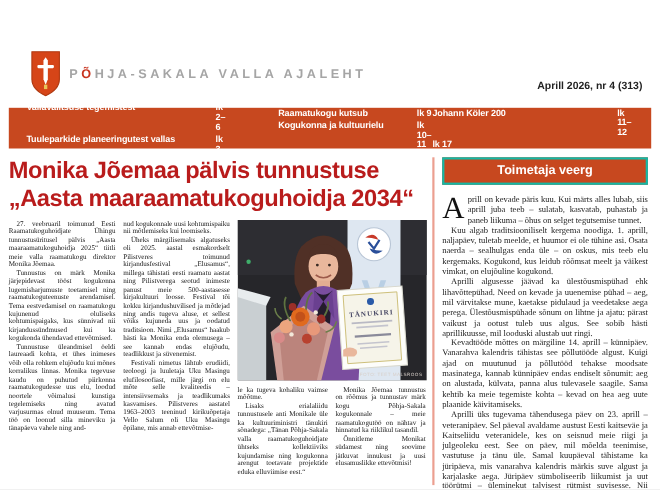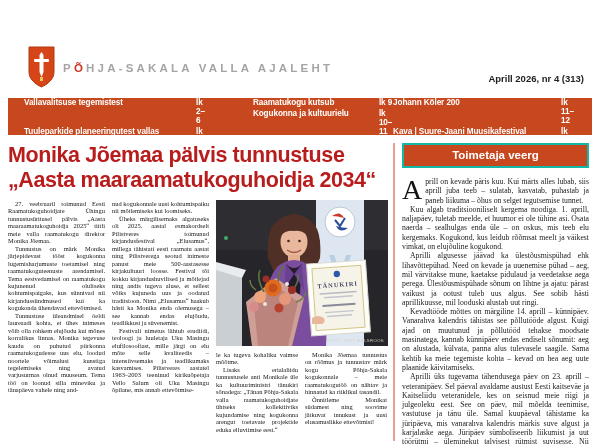--- a/index.html
+++ b/index.html
@@ -28,21 +28,21 @@
   }
   .issue {
     position:absolute; top:73px; right:16px;
     font-family:"Liberation Sans", sans-serif; font-weight:bold;
     font-size:9.5px; color:#222;
   }
 
   
   .index-bar {
     margin:2px 8px 0 8px; height:37px; background:#c7481f;
-    display:flex; align-items:flex-start; justify-content:space-between;
+    display:flex; align-items:center; justify-content:space-between;
     padding:0 18px 0 16px;
     font-family:"Liberation Sans", sans-serif; font-weight:bold;
     font-size:8.2px; color:#ffffff; letter-spacing:-0.1px;
   }
   .index-group { display:grid; grid-template-columns:auto auto; column-gap:10px; row-gap:2px; align-items:start; }
   .index-group .lbl { white-space:nowrap; }
   .g1 { width:204px; grid-template-columns:162px auto; }
   .g2 { width:166px; grid-template-columns:116px auto;margin-left:48px; }
   .g3 { width:202px; grid-template-columns:158px auto; }
 
@@ -108,21 +108,20 @@
     </div>
     <div class="index-group g2">
       <span class="lbl">Raamatukogu kutsub</span>
       <span>lk 9</span>
       <span class="lbl">Kogukonna ja kultuurielu</span>
       <span>lk 10–11</span>
     </div>
     <div class="index-group g3">
       <span class="lbl">Johann Köler 200</span>
       <span>lk 11–12</span>
-      <span class="lbl">Kava | Suure-Jaani Muusikafestival</span>
       <span>lk 17</span>
     </div>
   </div>
 
   <div class="content">
 
     <div class="article">
       <div class="headline">
         <div>Monika Jõemaa pälvis tunnustuse</div>
         <div>„Aasta maaraamatukoguhoidja 2034“</div>

